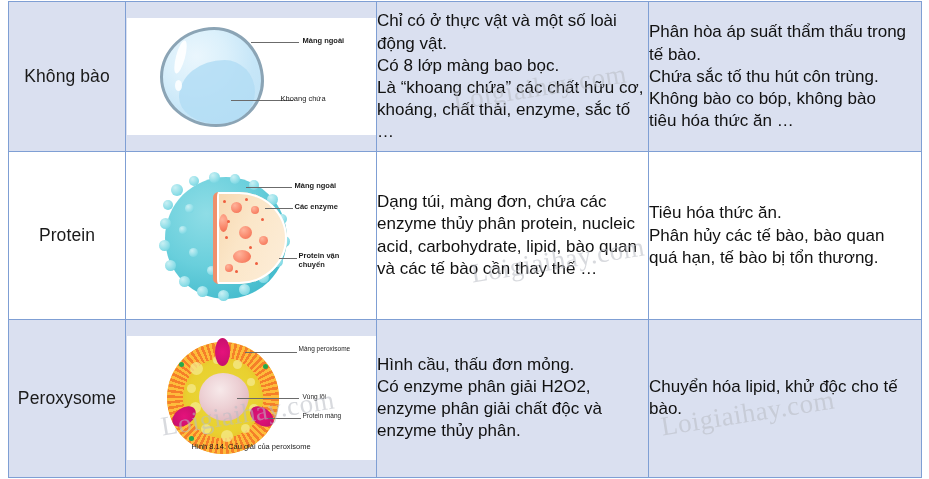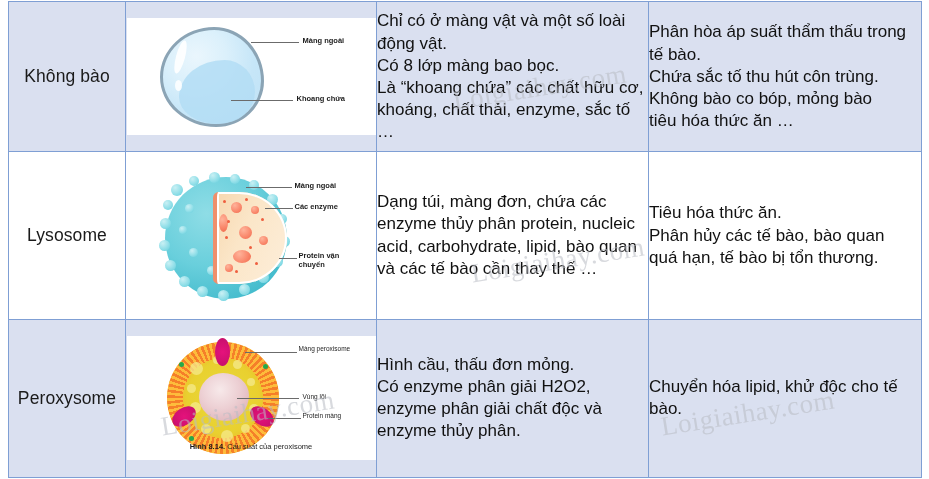--- a/index.html
+++ b/index.html
@@ -130,21 +130,21 @@
   .per-vac{position:absolute;border-radius:50%;background:#f4e98c;opacity:.75;}
   .per-prot{
     position:absolute;border-radius:50%;
     background:radial-gradient(circle,#e5127c 0%,#c40f6a 100%);
   }
   .per-green{position:absolute;width:5px;height:5px;border-radius:50%;background:#25a94b;}
   .per-cap{
     position:absolute;left:0;top:106px;width:249px;text-align:center;
     font-size:7.5px;color:#1c1c1c;
   }
-  .per-cap b{font-weight:bold;}
+  .per-cap b{font-weight:normal;}
 
   
   .wm{
     position:absolute;
     font-family:"Liberation Serif", serif;
     color:#b9bcc4;
     opacity:.55;
     font-size:27px;
     letter-spacing:.5px;
     transform:rotate(-9deg);
@@ -177,45 +177,45 @@
 
     <td>
       <div class="fig fig-vac">
         <div class="vac-body"></div>
         <div class="vac-inner"></div>
         <div class="vac-gloss"></div>
         <div class="vac-gloss2"></div>
         <div class="leader" style="left:124px;top:24px;width:48px;"></div>
         <span class="lbl" style="left:176px;top:18px;font-size:7.5px;font-weight:bold;">Màng ngoài</span>
         <div class="leader" style="left:104px;top:82px;width:62px;"></div>
-        <span class="lbl" style="left:170px;top:76px;font-size:7.5px;font-weight:bold;">Khoang chứa</span>
+        <span class="lbl" style="left:154px;top:76px;font-size:7.5px;font-weight:normal;">Khoang chứa</span>
       </div>
     </td>
 
     <td class="txt-cell">
-      <p>Chỉ có ở màng vật và một số loài</p>
+      <p>Chỉ có ở thực vật và một số loài</p>
       <p>động vật.</p>
       <p>Có 8 lớp màng bao bọc.</p>
       <p>Là “khoang chứa” các chất hữu cơ,</p>
       <p>khoáng, chất thải, enzyme, sắc tố</p>
       <p>…</p>
     </td>
 
     <td class="txt-cell">
       <p>Phân hòa áp suất thẩm thấu trong</p>
       <p>tế bào.</p>
       <p>Chứa sắc tố thu hút côn trùng.</p>
-      <p>Không bào co bóp, mỏng bào</p>
+      <p>Không bào co bóp, không bào</p>
       <p>tiêu hóa thức ăn …</p>
     </td>
   </tr>
 
   <tr class="row-white">
     <td class="name-cell">
-      <span>Lysosome</span>
+      <span>Protein</span>
     </td>
 
     <td>
       <div class="fig fig-lys">
         <div class="lys-ball"></div>
 
         <div class="lys-bump" style="left:44px;top:14px;width:12px;height:12px;"></div>
         <div class="lys-bump" style="left:62px;top:6px;width:10px;height:10px;"></div>
         <div class="lys-bump" style="left:82px;top:2px;width:11px;height:11px;"></div>
         <div class="lys-bump" style="left:103px;top:4px;width:10px;height:10px;"></div>
@@ -306,21 +306,21 @@
         <div class="per-green" style="left:52px;top:26px;"></div>
         <div class="per-green" style="left:136px;top:28px;"></div>
         <div class="per-green" style="left:62px;top:100px;"></div>
         <div class="leader" style="left:118px;top:16px;width:52px;"></div>
         <span class="lbl" style="left:172px;top:9px;font-size:6.5px;line-height:1.3;white-space:normal;width:62px;">Màng peroxisome</span>
         <div class="leader" style="left:110px;top:62px;width:62px;"></div>
         <span class="lbl" style="left:176px;top:57px;font-size:6.5px;">Vùng lõi</span>
         <div class="leader" style="left:140px;top:82px;width:34px;"></div>
         <span class="lbl" style="left:176px;top:76px;font-size:6.5px;">Protein màng</span>
         <div class="per-cap">
-          <b>Hình 8.14.</b><span> Cấu suất của peroxisome</span>
+          <b>Hình 8.14.</b><span> Cấu giải của peroxisome</span>
         </div>
       </div>
     </td>
 
     <td class="txt-cell">
       <p>Hình cầu, thấu đơn mỏng.</p>
       <p>Có enzyme phân giải H2O2,</p>
       <p>enzyme phân giải chất độc và</p>
       <p>enzyme thủy phân.</p>
     </td>

